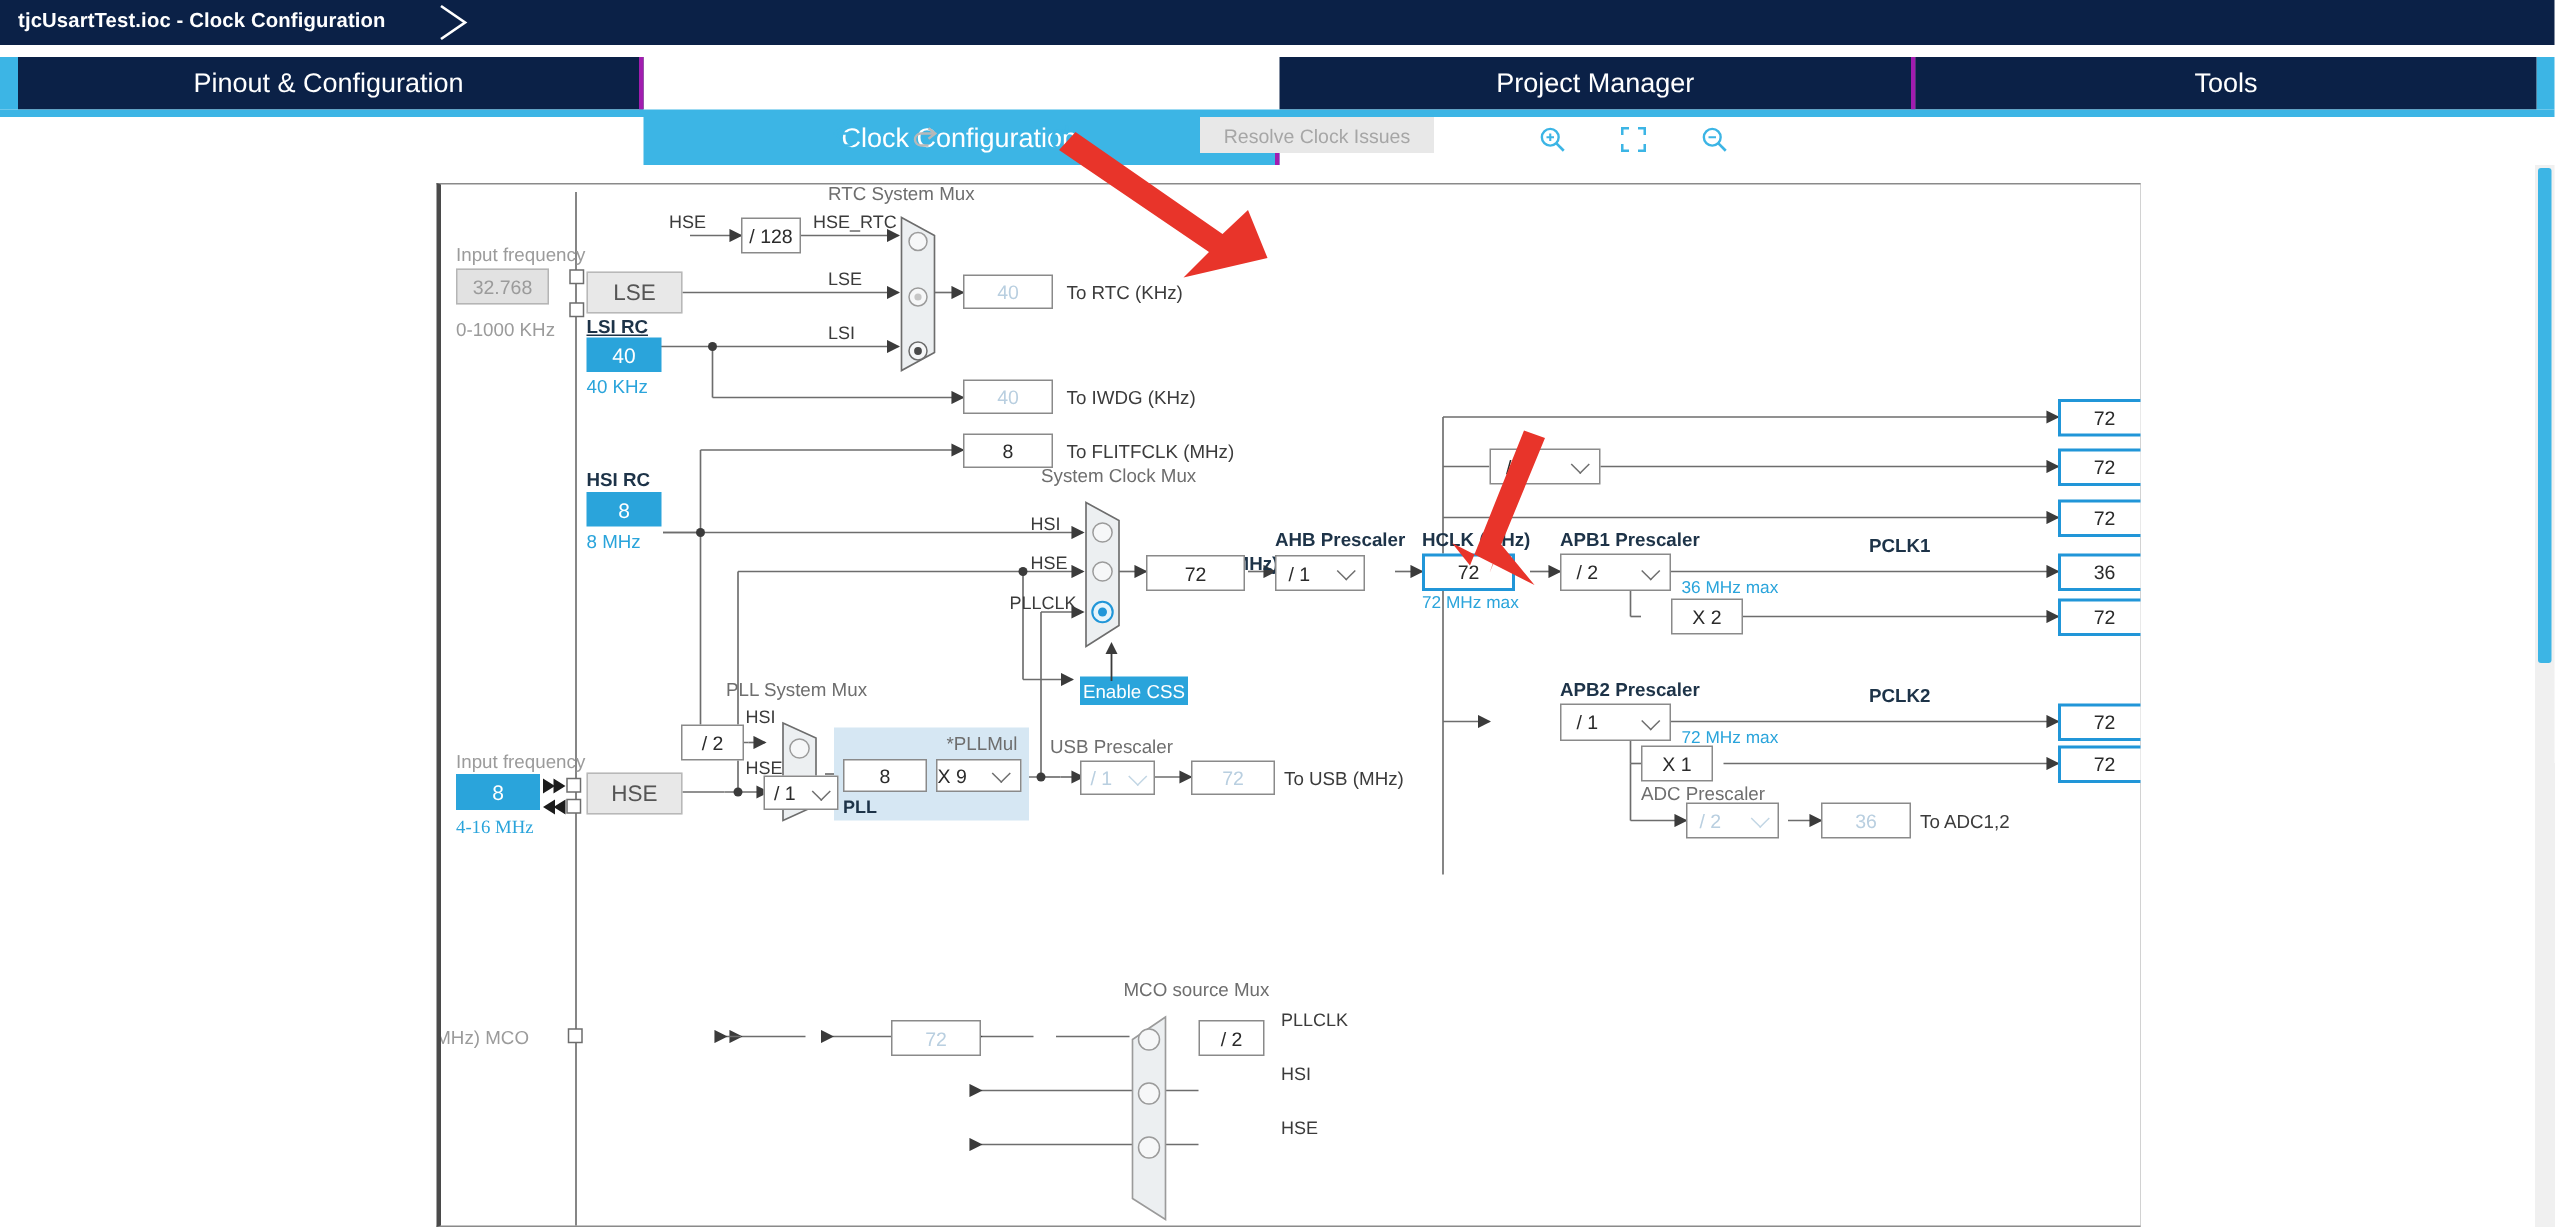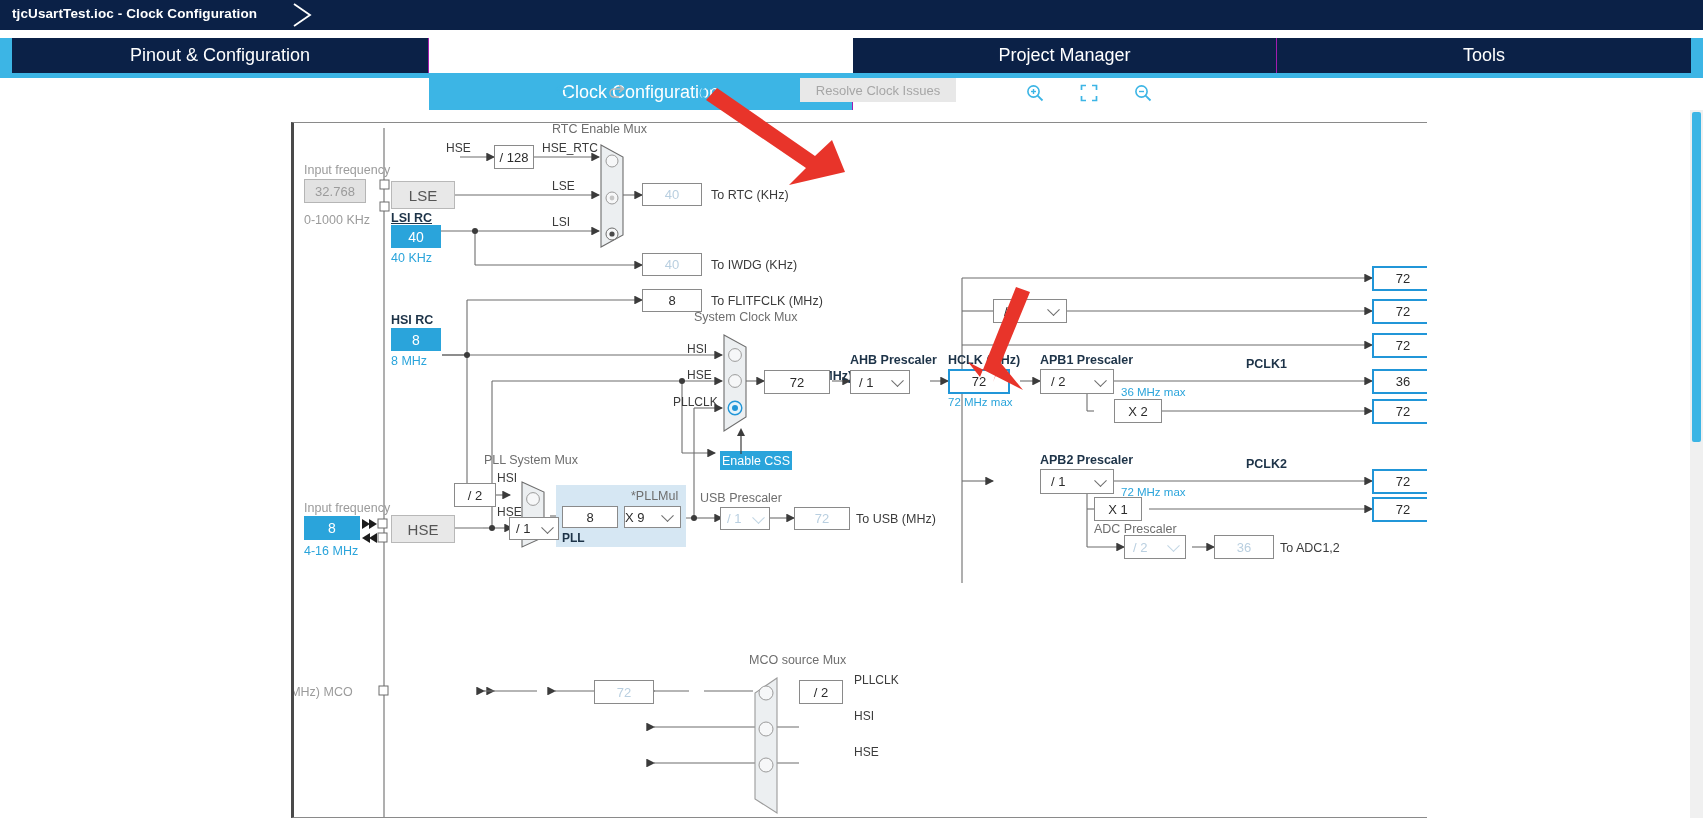--- a/index.html
+++ b/index.html
@@ -31,21 +31,21 @@
   .tabstrip {
     position: absolute; left: 0; top: 30px; width: 1703px; height: 43px;
     background: #ffffff;
   }
   .tab {
     position: absolute; top: 8px; height: 35px;
     background: #0b2147;
     color: #ffffff;
     font-size: 18px;
     display: flex; align-items: center; justify-content: center;
-    border-right: 1px solid #a21caf;
+    border-right: 3px solid #a21caf;
     cursor: pointer;
   }
   .tab.active { background: #3cb5e5; }
   .tabstrip .underline {
     position: absolute; left: 0; top: 43px; width: 1703px; height: 5px;
     background: #3cb5e5;
   }
   .tabstrip .leftpad, .tabstrip .rightpad {
     position: absolute; top: 8px; height: 35px; background: #3cb5e5;
   }
@@ -374,21 +374,21 @@
   <div class="lbl dark" style="left:97px; top:88px;text-decoration:underline;">LSI RC</div>
   <div class="box blue" style="left:97px; top:102px; width:50px; height:23px;">40</div>
   <div class="lbl blue" style="left:97px; top:128px;">40 KHz</div>
 
   <div class="lbl sig" style="left:152px; top:18px;">HSE</div>
   <div class="box" style="left:200px; top:22px; width:40px; height:24px;">/ 128</div>
   <div class="lbl sig" style="left:248px; top:18px;">HSE_RTC</div>
   <div class="lbl sig" style="left:258px; top:56px;">LSE</div>
   <div class="lbl sig" style="left:258px; top:92px;">LSI</div>
 
-  <div class="lbl title" style="left:258px; top:-1px;">RTC Enable Mux</div>
+  <div class="lbl title" style="left:258px; top:-1px;">RTC System Mux</div>
   <svg style="position:absolute;left:303px;top:18px;width:30px;height:110px;" viewBox="0 0 30 110">
     <polygon points="4,4 26,16 26,94 4,106" fill="#eceff1" stroke="#6d6d6d" stroke-width="1.1"></polygon>
   </svg>
   <svg style="position:absolute;left:303px;top:18px;width:30px;height:110px;" viewBox="0 0 30 110">
     <circle cx="15" cy="20" r="6" fill="#f6f7f8" stroke="#9b9b9b"></circle>
     <circle cx="15" cy="57" r="6" fill="#f6f7f8" stroke="#9b9b9b"></circle>
     <circle cx="15" cy="57" r="2.4" fill="#c6c6c6"></circle>
     <circle cx="15" cy="93" r="6" fill="#f6f7f8" stroke="#6d6d6d"></circle>
     <circle cx="15" cy="93" r="2.6" fill="#4a4a4a"></circle>
   </svg>
@@ -441,21 +441,21 @@
   <div class="lbl title" style="left:337px; top:366px;">*PLLMul</div>
   <div class="lbl dark" style="left:268px; top:408px; font-size:12px;">PLL</div>
   <div class="box" style="left:268px; top:383px; width:56px; height:22px;">8</div>
   <div class="sel" style="left:330px; top:383px; width:57px; height:22px;">
     <span class="txt">X 9</span>
     <i class="chev"></i>
   </div>
 
   <div class="lbl grey" style="left:10px; top:378px;">Input frequency</div>
   <div class="box blue" style="left:10px; top:393px; width:56px; height:24px;">8</div>
-  <div class="lbl blue" style="left:10px; top:421px;">4-16 MHz</div>
+  <div class="lbl blue" style="left:10px; top:421px;font-family:Liberation Serif, serif;">4-16 MHz</div>
 
   <svg style="position:absolute;left:66px;top:390px;width:30px;height:32px;" viewBox="0 0 30 32">
     <polygon points="2,6 10,11 2,16" fill="#1c1c1c"></polygon>
     <polygon points="9,6 17,11 9,16" fill="#1c1c1c"></polygon>
     <rect x="18" y="6" width="9" height="9" fill="#fff" stroke="#6d6d6d"></rect>
     <polygon points="17,20 9,25 17,30" fill="#1c1c1c"></polygon>
     <polygon points="10,20 2,25 10,30" fill="#1c1c1c"></polygon>
     <rect x="18" y="20" width="9" height="9" fill="#fff" stroke="#6d6d6d"></rect>
   </svg>
 

